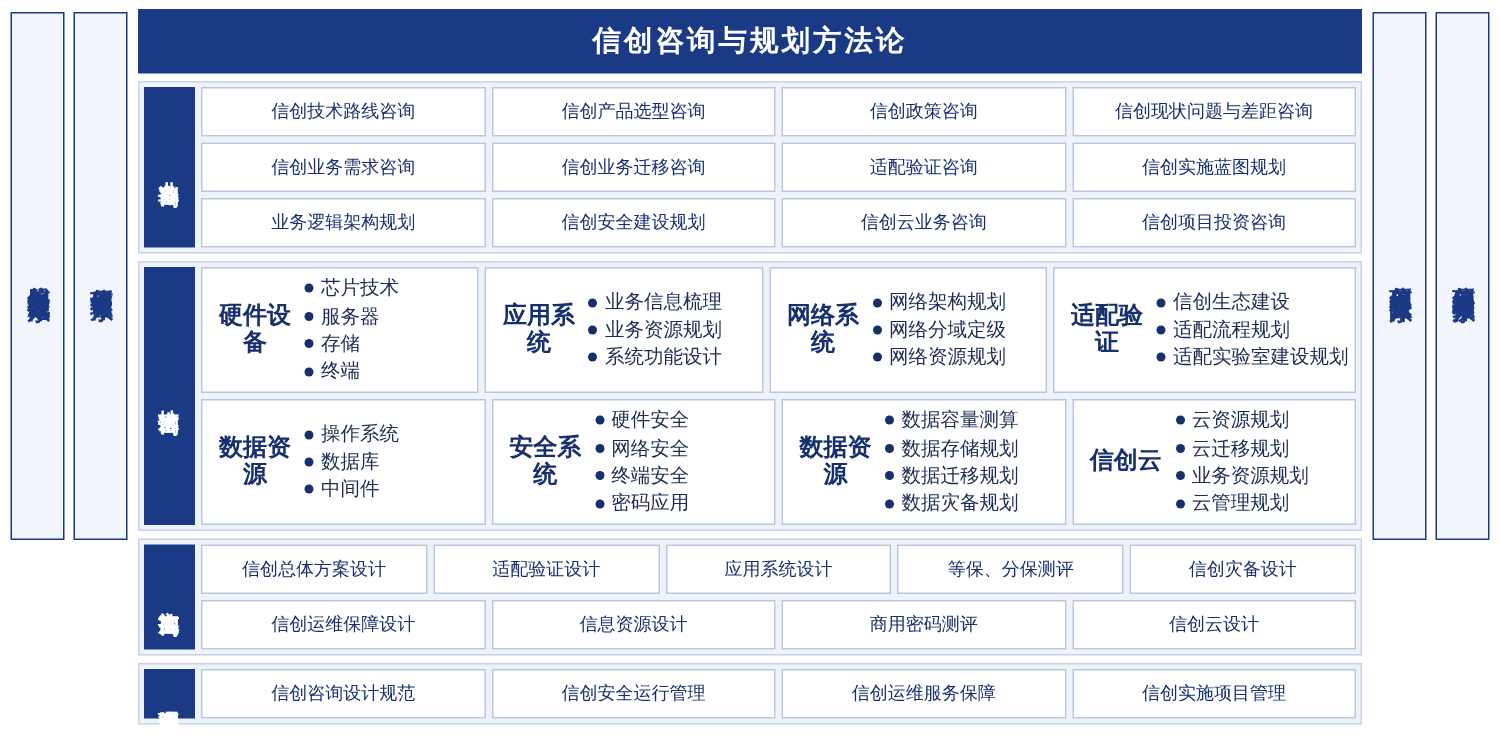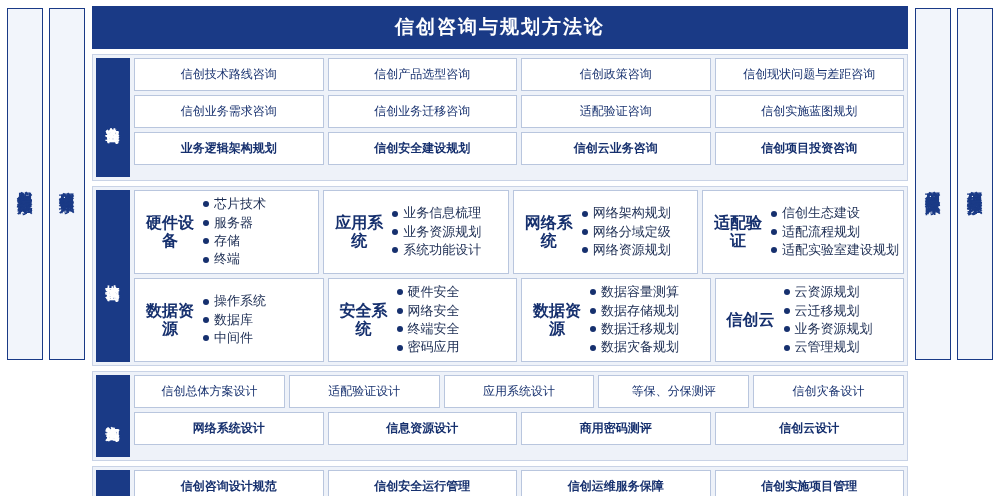--- a/index.html
+++ b/index.html
@@ -87,21 +87,21 @@
     letter-spacing: 1px;
   }
 
   .band-body { flex: 1; display: flex; flex-direction: column; }
 
   .row {
     display: flex;
     gap: 4px;
     margin-bottom: 4px;
   }
-  .row:last-child { margin-bottom: 12px; font-weight: bold; }
+  .row:last-child { margin-bottom: 0; }
 
   .cell {
     flex: 1;
     background: #ffffff;
     border: 1px solid #b9c6de;
     color: #16306e;
     font-size: 12px;
     text-align: left;
     padding: 7px 2px;
     display: flex;
@@ -374,21 +374,21 @@
       </div>
       <div class="band-body">
         <div class="row">
           <div class="cell">信创总体方案设计</div>
           <div class="cell">适配验证设计</div>
           <div class="cell">应用系统设计</div>
           <div class="cell">等保、分保测评</div>
           <div class="cell">信创灾备设计</div>
         </div>
         <div class="row">
-          <div class="cell">网络系统设计</div>
+          <div class="cell">信创运维保障设计</div>
           <div class="cell">信息资源设计</div>
           <div class="cell">商用密码测评</div>
           <div class="cell">信创云设计</div>
         </div>
       </div>
     </div>
 
     <div class="band last">
       <div class="band-label small-two">
         <span class="vtext">咨询管理</span>

